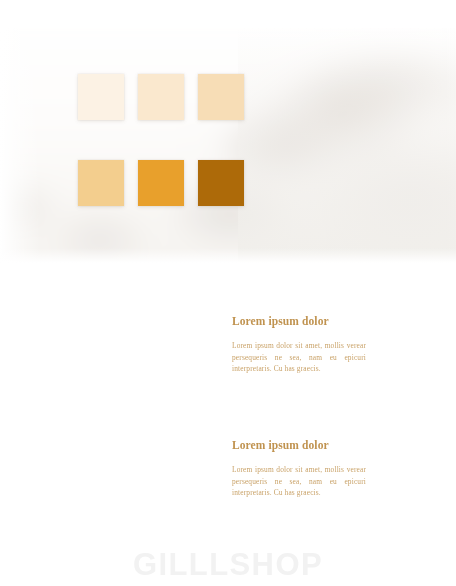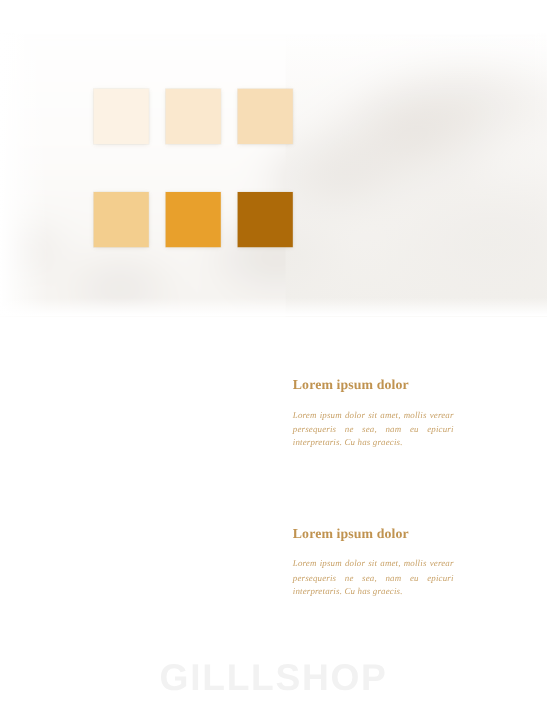--- a/index.html
+++ b/index.html
@@ -102,21 +102,21 @@
   }
   .swatch {
     width: 46px;
     height: 46px;
     box-shadow: 0 1px 4px rgba(120,100,70,0.16), 0 0 0 0.5px rgba(170,150,120,0.10);
   }
 
   
   .copy-block {
     position: absolute;
-    left: 244px;
+    left: 232px;
     width: 134px;
   }
   .copy-block.block-1 { top: 314px; }
   .copy-block.block-2 { top: 438px; }
 
   .copy-heading {
     font-family: "Liberation Serif", serif;
     font-size: 11.5px;
     line-height: 14px;
     color: #C09350;
@@ -125,21 +125,20 @@
     white-space: nowrap;
   }
   .copy-body {
     font-family: "Liberation Serif", serif;
     font-size: 7.4px;
     line-height: 11.6px;
     color: #C9A268;
     text-align: justify;
     margin: 0;
     letter-spacing: 0.15px;
-    font-style: italic;
   }
 
   
   .watermark {
     position: absolute;
     left: 0;
     top: 546px;
     width: 456px;
     text-align: center;
     font-family: "Liberation Sans", sans-serif;

